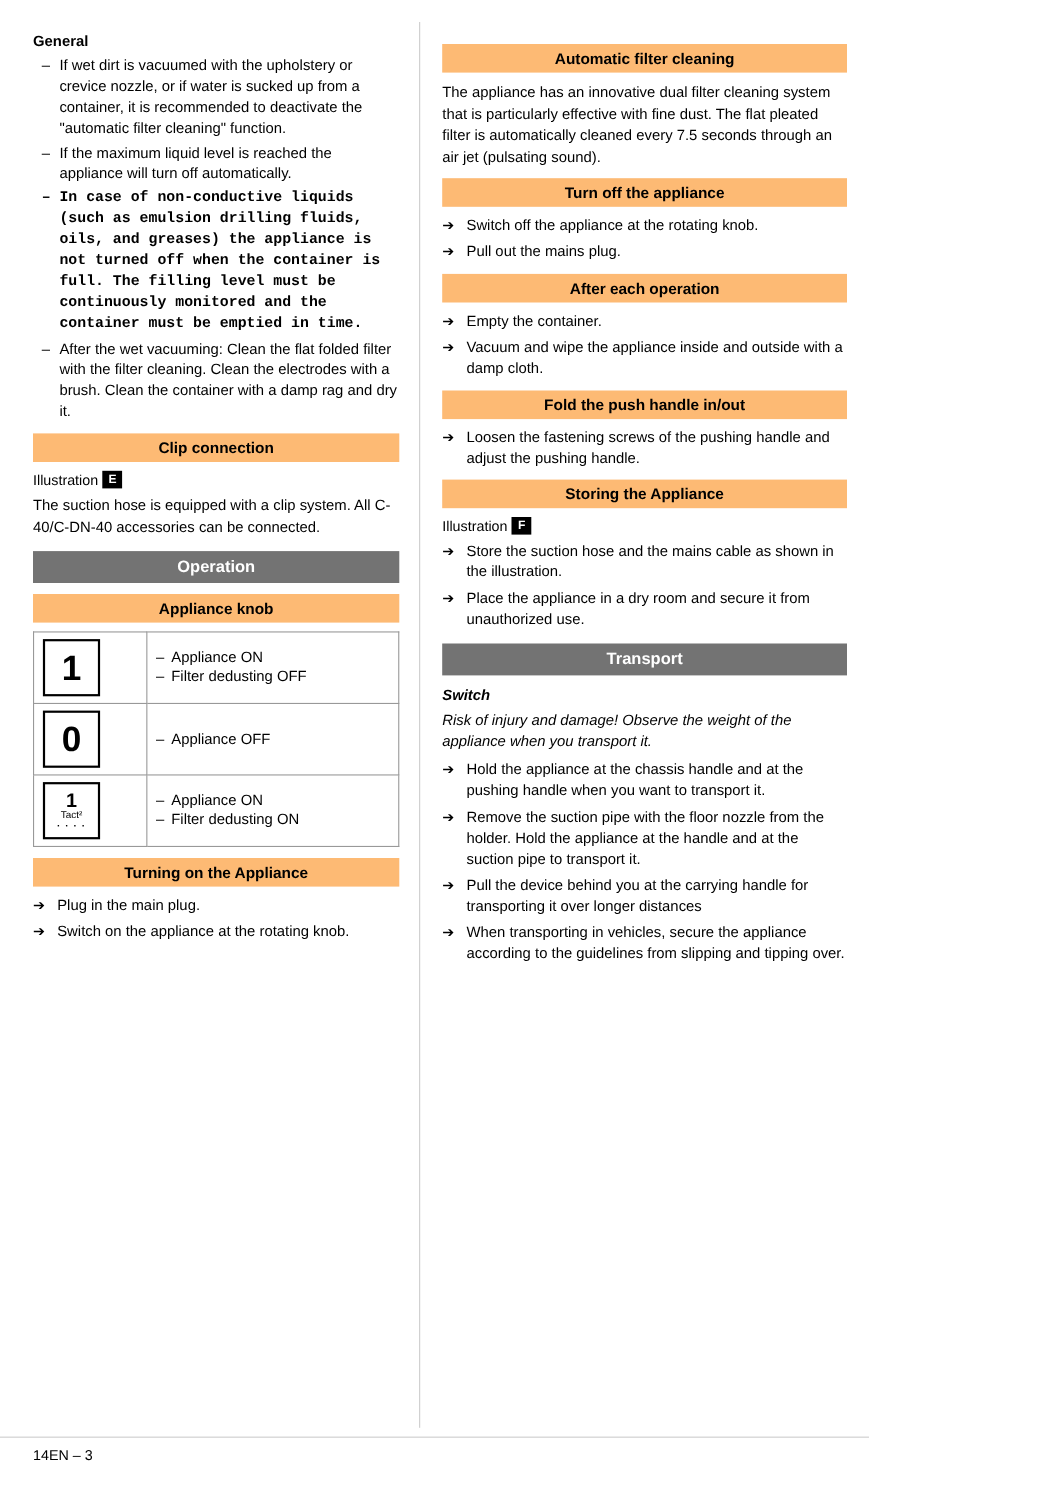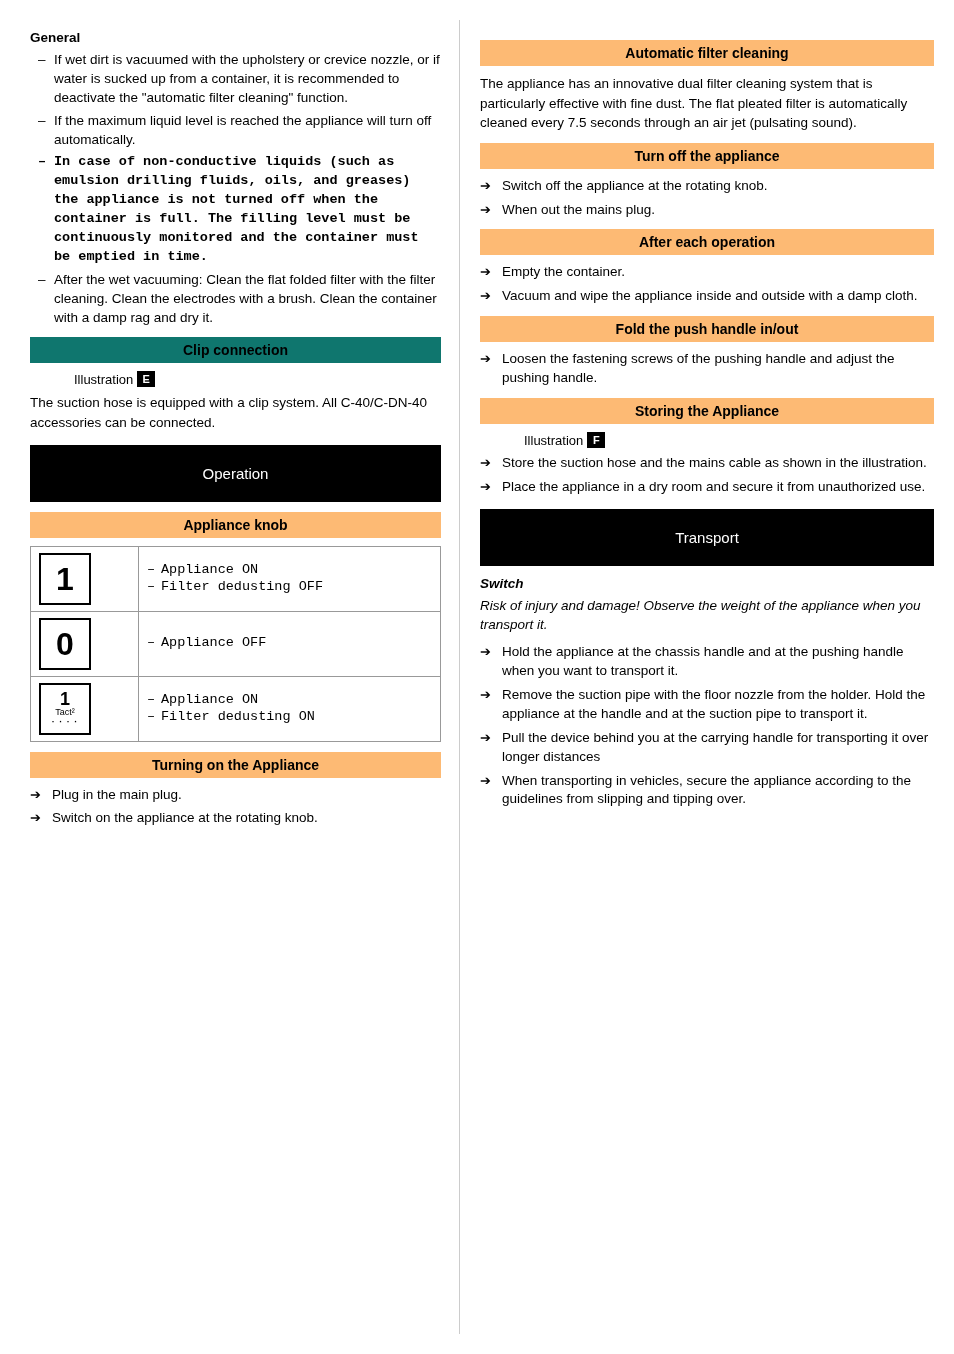--- a/index.html
+++ b/index.html
@@ -9,50 +9,50 @@
       background: #fff;
       color: #000;
       width: 954px;
       min-height: 1354px;
     }
     .page {
       width: 790px;
       min-height: 1354px;
       padding: 20px 0 20px 0;
       display: flex;
-      flex-direction: row;
+      flex-direction: column;
     }
     .two-col {
       display: flex;
       flex: 1;
     }
     .left-col {
       width: 460px;
       padding: 10px 18px 10px 30px;
       border-right: 1px solid #ccc;
     }
     .right-col {
       width: 494px;
       padding: 10px 20px 10px 20px;
     }
     .section-header {
-      background: #0f766e;
+      background: #fdba74;
       text-align: center;
       font-weight: bold;
       font-size: 14px;
       padding: 5px 8px;
       margin: 10px 0 8px 0;
     }
     .section-header-dark {
-      background: #000000;
+      background: #737373;
       color: #fff;
       text-align: center;
-      font-weight: normal;
+      font-weight: bold;
       font-size: 15px;
-      padding: 20px 8px;
+      padding: 6px 8px;
       margin: 12px 0 8px 0;
     }
     .section-header-light {
       background: #fdba74;
       text-align: center;
       font-weight: bold;
       font-size: 14px;
       padding: 5px 8px;
       margin: 10px 0 8px 0;
     }
@@ -94,21 +94,20 @@
       left: 0;
       font-size: 13px;
       color: #000;
     }
     .illustration-label {
       font-size: 13px;
       margin-bottom: 6px;
       display: flex;
       align-items: center;
       gap: 4px;
-      margin-left: 44px;
     }
     .illus-box {
       display: inline-block;
       background: #000;
       color: #fff;
       font-weight: bold;
       font-size: 11px;
       width: 18px;
       height: 16px;
       text-align: center;
@@ -158,21 +157,20 @@
       letter-spacing: 1px;
     }
     .knob-text-cell ul {
       list-style: none;
       padding: 0;
     }
     .knob-text-cell ul li {
       padding-left: 14px;
       position: relative;
       margin-bottom: 2px;
-      font-family: Liberation Mono, monospace;
     }
     .knob-text-cell ul li::before {
       content: "–";
       position: absolute;
       left: 0;
     }
     .footer-row {
       display: flex;
       justify-content: flex-start;
       padding: 8px 30px 4px 30px;
@@ -268,21 +266,21 @@
     </div>
 
     <div class="right-col">
 
       <div class="section-header-light">Automatic filter cleaning</div>
       <p>The appliance has an innovative dual filter cleaning system that is particularly effective with fine dust. The flat pleated filter is automatically cleaned every 7.5 seconds through an air jet (pulsating sound).</p>
 
       <div class="section-header-light">Turn off the appliance</div>
       <ul class="arrow-list">
         <li>Switch off the appliance at the rotating knob.</li>
-        <li>When out the mains plug.</li>
+        <li>Pull out the mains plug.</li>
       </ul>
 
       <div class="section-header-light">After each operation</div>
       <ul class="arrow-list">
         <li>Empty the container.</li>
         <li>Vacuum and wipe the appliance inside and outside with a damp cloth.</li>
       </ul>
 
       <div class="section-header-light">Fold the push handle in/out</div>
       <ul class="arrow-list">

